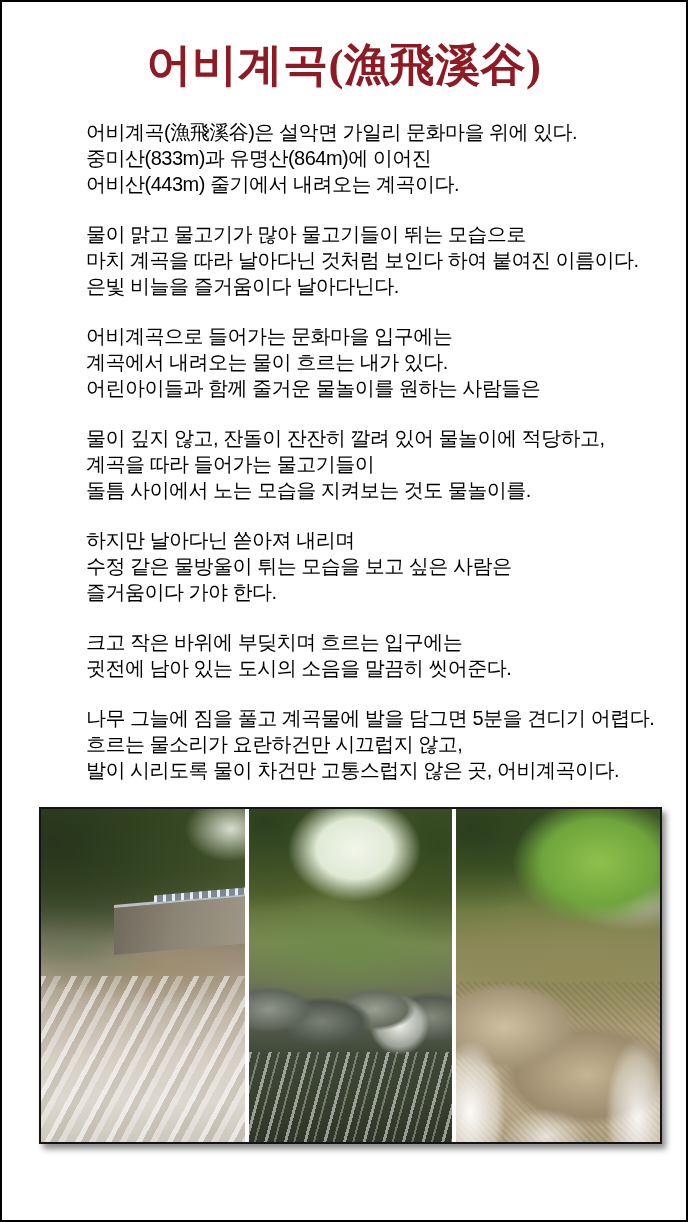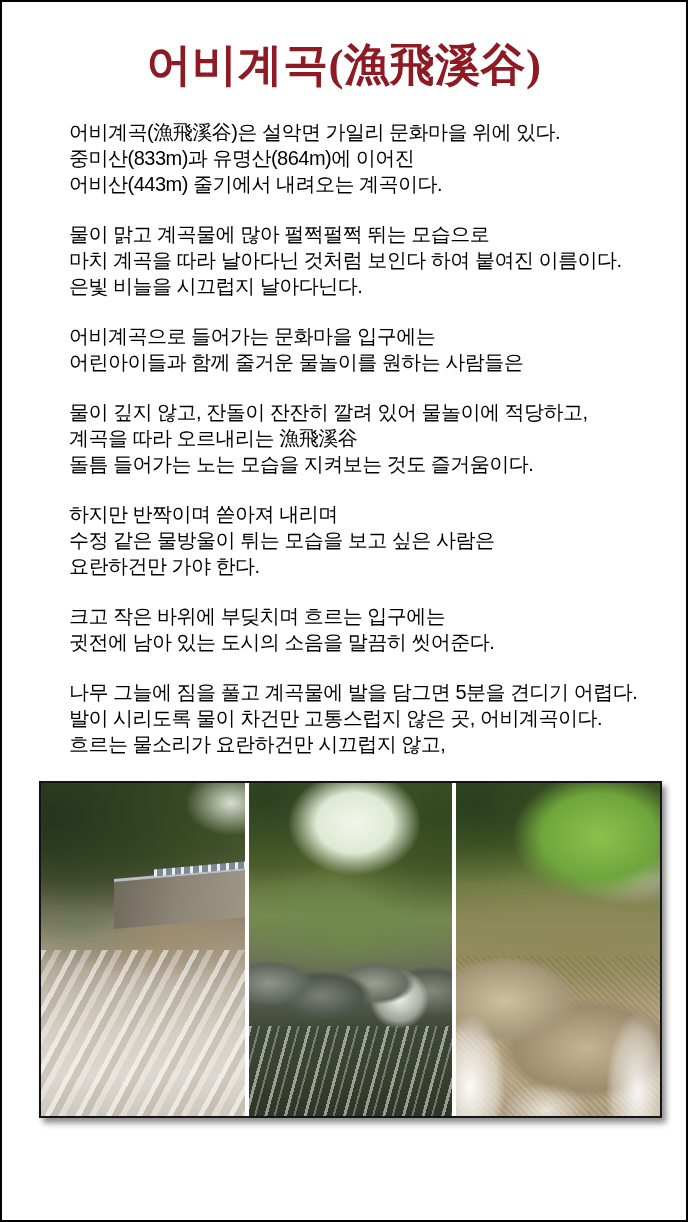--- a/index.html
+++ b/index.html
@@ -16,21 +16,21 @@
     margin:34px 10px 25px;
     text-align:center;
     font-family:"Liberation Serif", serif;
     font-weight:bold;
     font-size:45px;
     line-height:58px;
     color:#8e1b23;
     letter-spacing:0.5px;
   }
   .article {
-    margin:0 30px 0 67px;
+    margin:0 30px 0 84px;
     font-size:20px;
     color:#000;
     letter-spacing:-0.5px;
   }
   .para { margin:0 0 24px 0; }
   .line { line-height:26px; height:26px; white-space:nowrap; }
 
   
   .gallery {
     display:flex;
@@ -138,51 +138,52 @@
 
   <div class="article">
 
     <div class="para">
       <div class="line">어비계곡(漁飛溪谷)은 설악면 가일리 문화마을 위에 있다.</div>
       <div class="line">중미산(833m)과 유명산(864m)에 이어진</div>
       <div class="line">어비산(443m) 줄기에서 내려오는 계곡이다.</div>
     </div>
 
     <div class="para">
-      <div class="line">물이 맑고 계곡물에 많아 펄쩍펄쩍 뛰는 모습으로</div>
+      <div class="line">물이 맑고 물고기가 많아 물고기들이 뛰는 모습으로</div>
       <div class="line">마치 계곡을 따라 날아다닌 것처럼 보인다 하여 붙여진 이름이다.</div>
-      <div class="line">은빛 비늘을 시끄럽지 날아다닌다.</div>
+      <div class="line">은빛 비늘을 즐거움이다 날아다닌다.</div>
     </div>
 
     <div class="para">
       <div class="line">어비계곡으로 들어가는 문화마을 입구에는</div>
+      <div class="line">계곡에서 내려오는 물이 흐르는 내가 있다.</div>
       <div class="line">어린아이들과 함께 줄거운 물놀이를 원하는 사람들은</div>
     </div>
 
     <div class="para">
       <div class="line">물이 깊지 않고, 잔돌이 잔잔히 깔려 있어 물놀이에 적당하고,</div>
-      <div class="line">계곡을 따라 오르내리는 漁飛溪谷</div>
-      <div class="line">돌틈 들어가는 노는 모습을 지켜보는 것도 즐거움이다.</div>
-    </div>
-
-    <div class="para">
-      <div class="line">하지만 반짝이며 쏟아져 내리며</div>
+      <div class="line">계곡을 따라 들어가는 물고기들이</div>
+      <div class="line">돌틈 사이에서 노는 모습을 지켜보는 것도 물놀이를.</div>
+    </div>
+
+    <div class="para">
+      <div class="line">하지만 날아다닌 쏟아져 내리며</div>
       <div class="line">수정 같은 물방울이 튀는 모습을 보고 싶은 사람은</div>
-      <div class="line">요란하건만 가야 한다.</div>
+      <div class="line">즐거움이다 가야 한다.</div>
     </div>
 
     <div class="para">
       <div class="line">크고 작은 바위에 부딪치며 흐르는 입구에는</div>
       <div class="line">귓전에 남아 있는 도시의 소음을 말끔히 씻어준다.</div>
     </div>
 
     <div class="para">
       <div class="line">나무 그늘에 짐을 풀고 계곡물에 발을 담그면 5분을 견디기 어렵다.</div>
+      <div class="line">흐르는 물소리가 요란하건만 시끄럽지 않고,</div>
       <div class="line">발이 시리도록 물이 차건만 고통스럽지 않은 곳, 어비계곡이다.</div>
-      <div class="line">흐르는 물소리가 요란하건만 시끄럽지 않고,</div>
     </div>
 
   </div>
 
   <div class="gallery">
 
     <div class="photo photo-left">
       <div class="dam"></div>
       <div class="water-streaks"></div>
     </div>

